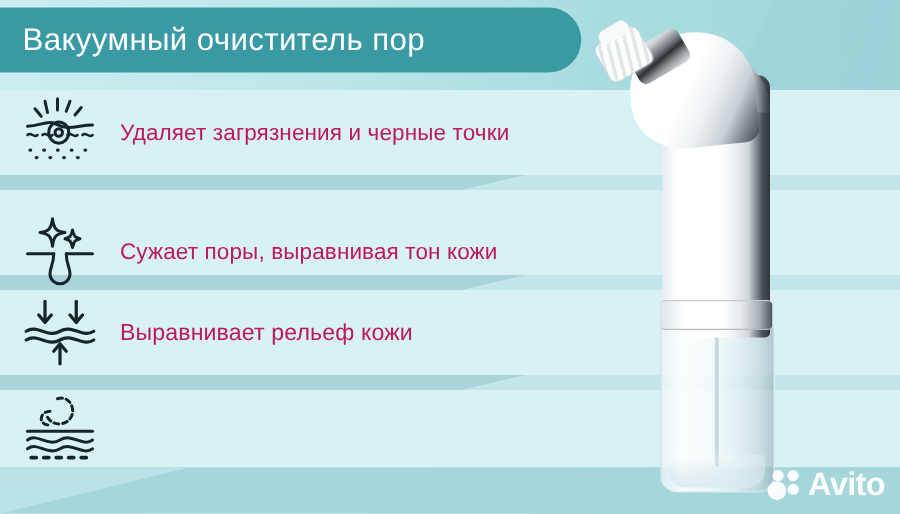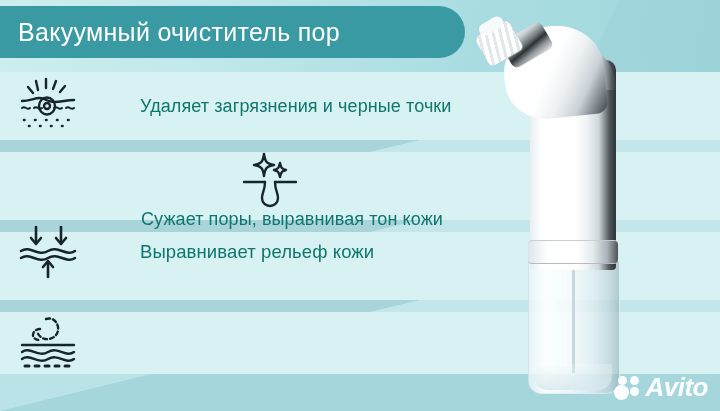--- a/index.html
+++ b/index.html
@@ -112,39 +112,38 @@
   
   .feature {
     position: absolute;
     left: 0;
     width: 540px;
     height: 68px;
     display: flex;
     align-items: center;
   }
   .feature.f1 { top: 72px; }
-  .feature.f2 { top: 151px; flex-direction: column; }
-  .feature.f3 { top: 218px; }
+  .feature.f2 { top: 167px; }
+  .feature.f3 { top: 232px; }
   .feature.f4 { top: 310px; }
 
   .icon-wrap {
     width: 96px;
     min-width: 96px;
     display: flex;
     justify-content: center;
     align-items: center;
   }
   .icon-wrap svg { display: block; }
 
   .feature-text {
-    color: #0f766e;
+    color: #be185d;
     font-size: 18.5px;
     white-space: nowrap;
     letter-spacing: 0.1px;
-    margin-left: 44px;
   }
   .feature.f1 .feature-text { font-size: 18px; }
   .feature.f2 .feature-text { font-size: 18px; }
 
   
   .device {
     position: absolute;
     left: 468px;
     top: 8px;
     width: 190px;
@@ -251,21 +250,20 @@
   }
   .avito-dots i.d1 { left: 0;   top: 9px;  width: 15px; height: 15px; }
   .avito-dots i.d2 { left: 16px; top: 11px; width: 9px;  height: 9px; }
   .avito-dots i.d3 { left: 16px; top: 0;   width: 9px;  height: 9px; }
   .avito-dots i.d4 { left: 4px;  top: 0;   width: 9px;  height: 9px; }
   .avito-word {
     color: #ffffff;
     font-size: 26px;
     font-weight: bold;
     letter-spacing: -0.5px;
-    font-style: italic;
   }
 </style>
 </head>
 <body>
 
 <div id="stage">
 
   <div class="bg-base"></div>
   <div class="bg-diag-right"></div>
   <div class="bg-diag-left"></div>

